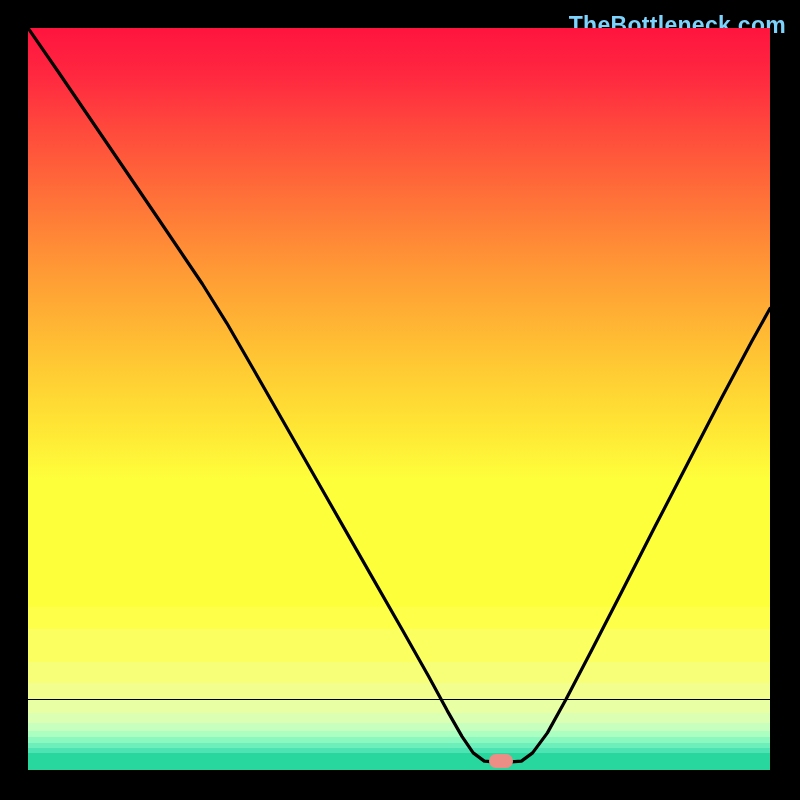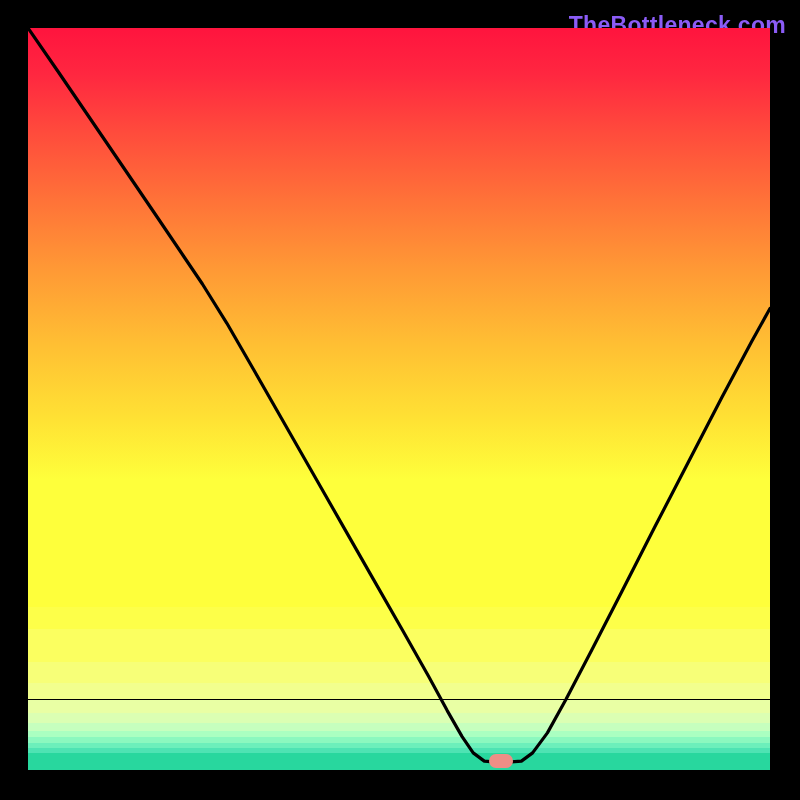--- a/index.html
+++ b/index.html
@@ -1,16 +1,16 @@
 <!DOCTYPE html>
 <html><head>
 <meta charset="utf-8">
 <style>
 html,body{margin:0;padding:0;width:800px;height:800px;background:#000;overflow:hidden}
-.watermark{position:absolute;top:12px;right:14px;color:#8b5cf6;font:700 23px Arial,Helvetica,sans-serif;letter-spacing:.3px}
+.watermark{position:absolute;top:12px;right:14px;color:#7dd3fc;font:700 23px Arial,Helvetica,sans-serif;letter-spacing:.3px}
 .plot{position:absolute;left:28px;top:28px;width:742px;height:742px}
 .grad{position:absolute;inset:0}
 .band{position:absolute;left:0;right:0}
 svg{position:absolute;inset:0}
 .marker{position:absolute;width:24px;height:14px;border-radius:7px;background:#ed8e86;transform:translate(-50%,-50%)}
 </style>
 </head>
 <body>
 
 <div class="watermark">TheBottleneck.com</div>

